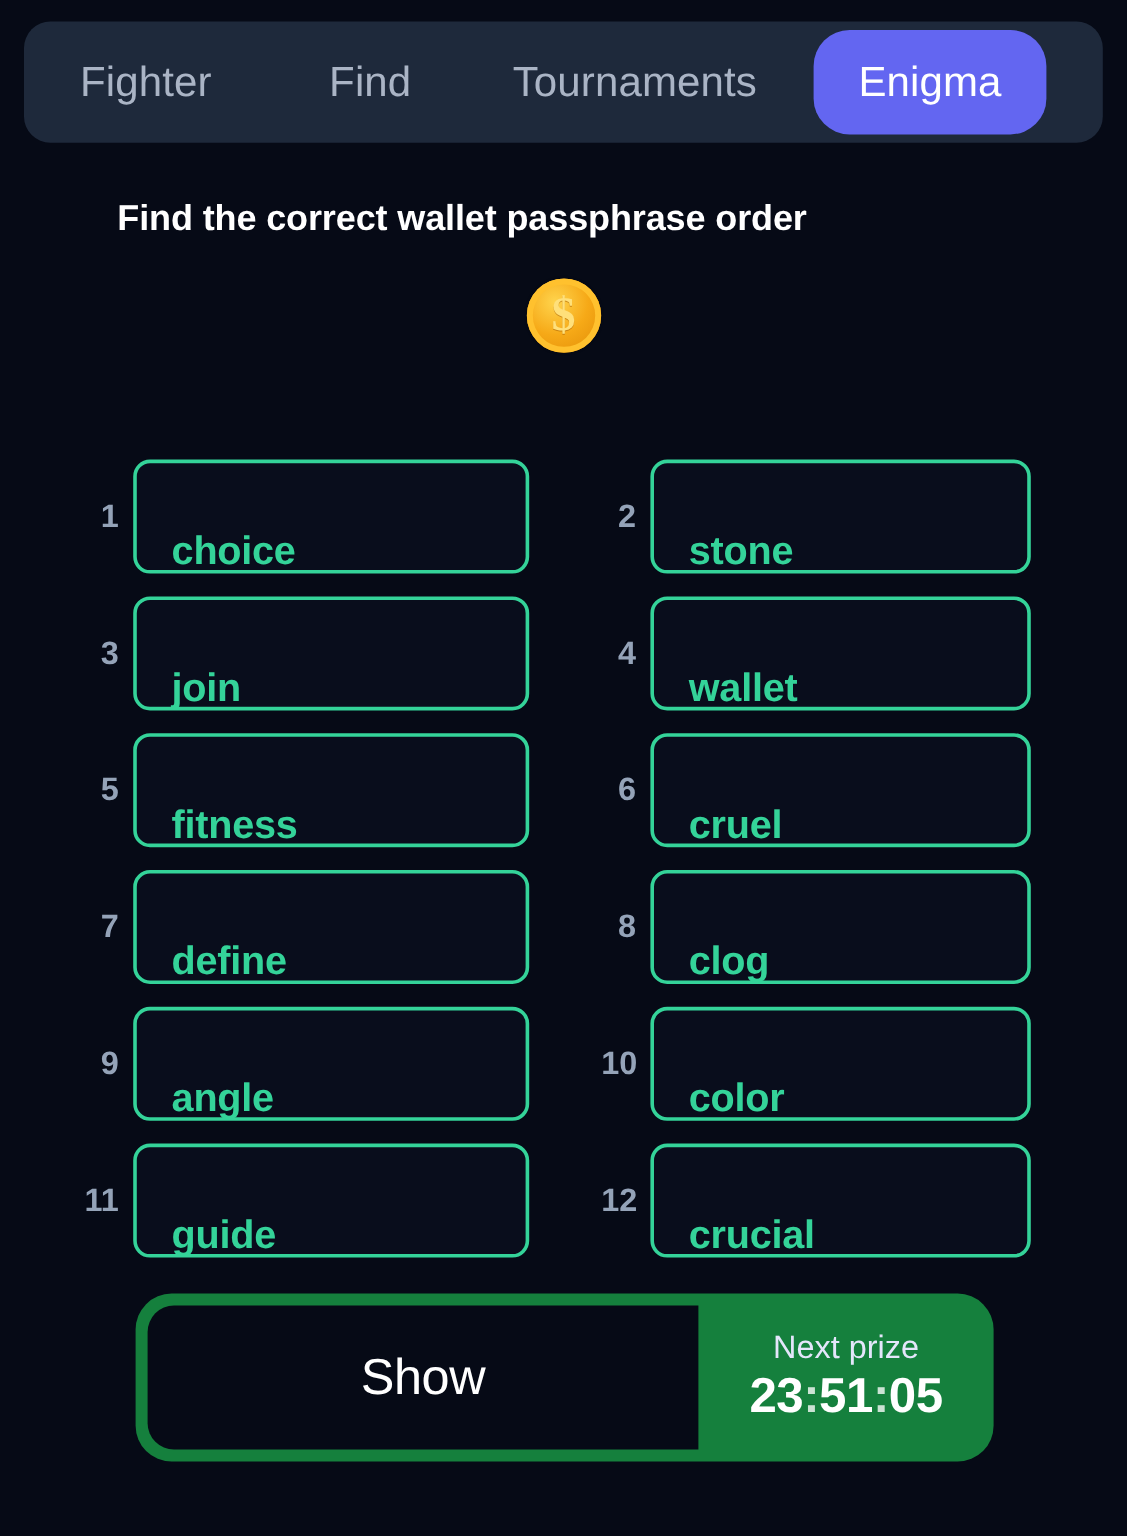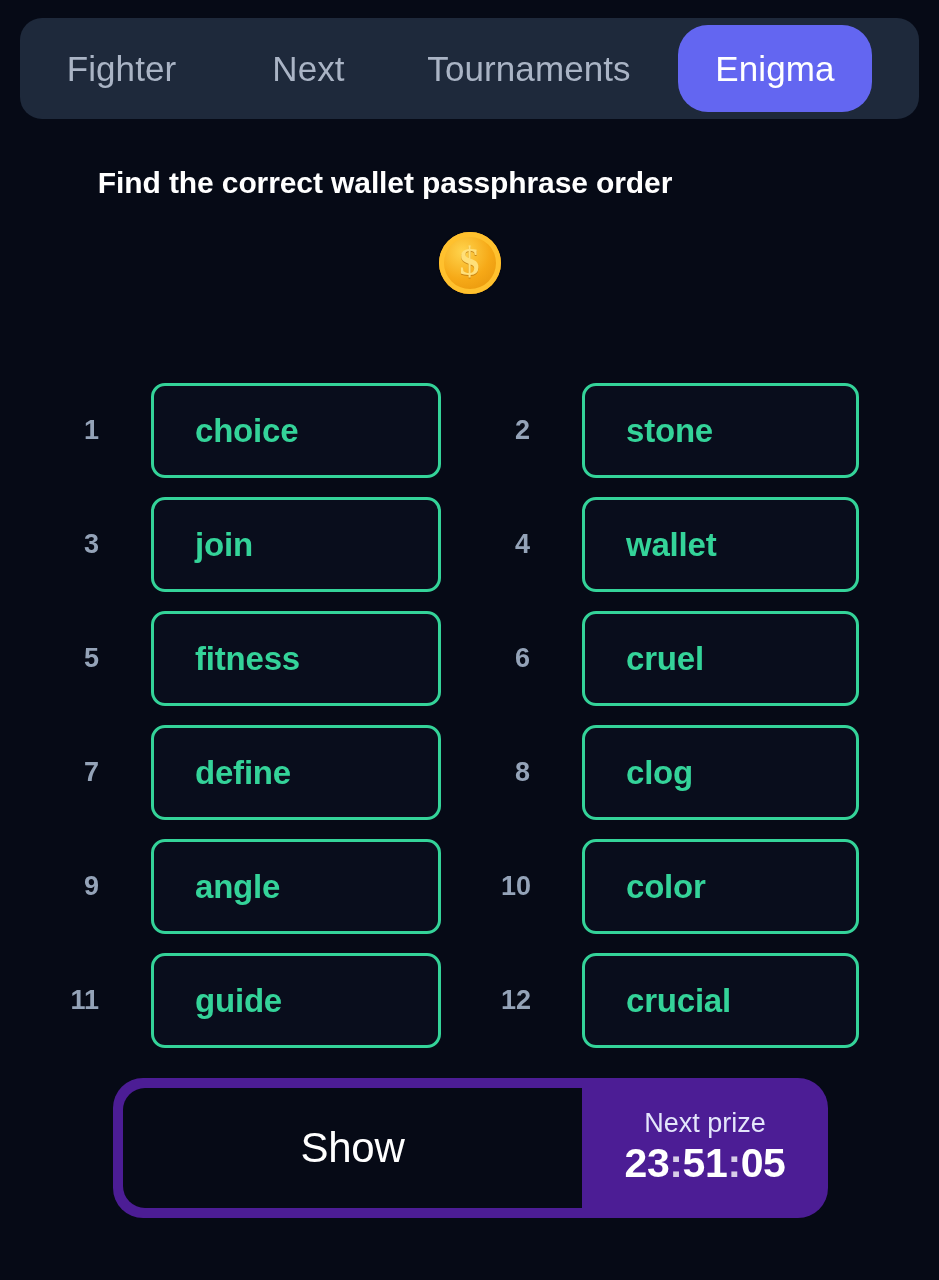--- a/index.html
+++ b/index.html
@@ -141,41 +141,40 @@
     flex: none;
     line-height: 1;
   }
   .word-box {
     flex: 1;
     height: 95px;
     border: 3px solid #34d399;
     border-radius: 14px;
     background: #090d1c;
     display: flex;
-    align-items: center;
-    padding-left: 41px;
-    box-sizing: border-box;
-    margin-left: 40px;
+    align-items: flex-end;
+    padding-left: 29px;
+    box-sizing: border-box;
   }
   .word {
     color: #34d399;
     font-size: 33px;
     font-weight: 600;
     letter-spacing: -0.2px;
     line-height: 1;
   }
 
   
   .bottombar {
     position: absolute;
     left: 113px;
     top: 1078px;
     width: 715px;
     height: 140px;
-    background: #4c1d95;
+    background: #15803d;
     border-radius: 30px;
     display: flex;
     align-items: stretch;
     overflow: hidden;
   }
   .show-btn {
     width: 459px;
     margin: 10px 0 10px 10px;
     background: #060a16;
     border-radius: 22px 0 0 22px;
@@ -217,21 +216,21 @@
 </head>
 <body>
 
 <div id="app">
 
   <div class="tabbar">
     <div class="tab t-fighter">
       <span>Fighter</span>
     </div>
     <div class="tab t-coach">
-      <span>Next</span>
+      <span>Find</span>
     </div>
     <div class="tab t-tourn">
       <span>Tournaments</span>
     </div>
     <div class="tab active">
       <span>Enigma</span>
     </div>
   </div>
 
   <div class="headline">Find the correct wallet passphrase order</div>

